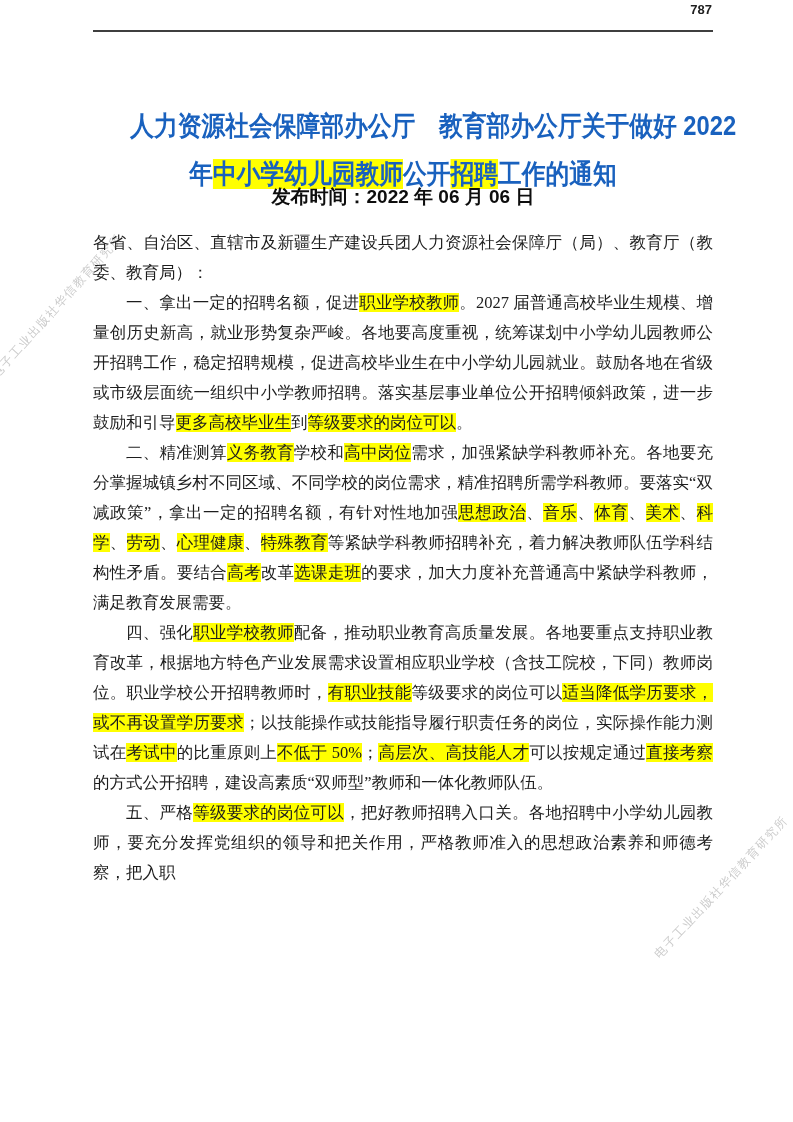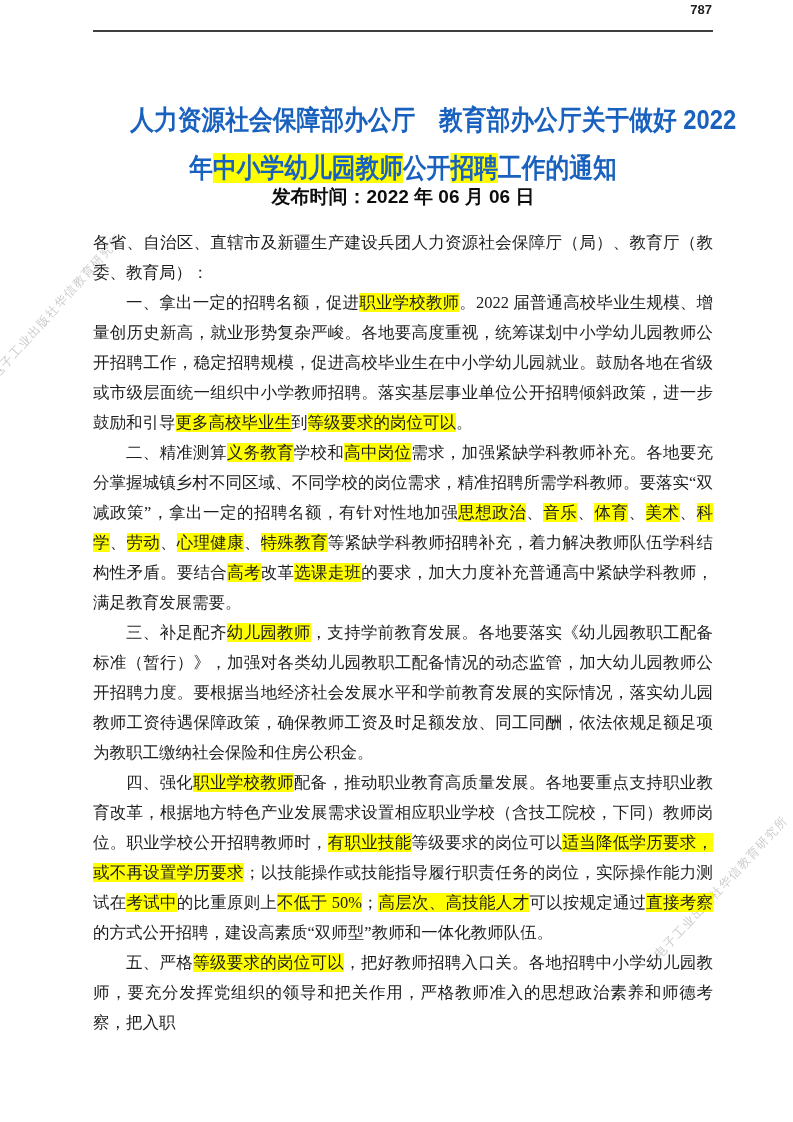--- a/index.html
+++ b/index.html
@@ -24,21 +24,21 @@
     position:absolute;z-index:0;
     font-family:"Liberation Sans",sans-serif;
     font-size:12px;letter-spacing:1.5px;color:#c6c6c6;opacity:.9;
     white-space:nowrap;transform-origin:0 50%;
     pointer-events:none;
   }
   .wm-left{left:-6px;top:368px;transform:rotate(-48deg);}
   .wm-right{left:657px;top:948px;transform:rotate(-47deg);}
 
   .title{
-    position:absolute;left:93px;top:96px;width:620px;z-index:1;
+    position:absolute;left:93px;top:102px;width:620px;z-index:1;
     margin:0;font-family:"Liberation Sans",sans-serif;
     color:var(--title-blue);font-weight:bold;font-size:27px;
     text-align:center;
   }
   .title-line{
     height:48px;line-height:48px;white-space:nowrap;
     transform:scaleX(0.88);transform-origin:50% 50%;
   }
 
   .pubdate{
@@ -72,20 +72,19 @@
 
   <h1 class="title">
     <div class="title-line"><span>人力资源社会保障部办公厅　教育部办公厅关于做好 2022</span></div>
     <div class="title-line"><span>年</span><span class="hl">中小学幼儿园教师</span><span>公开</span><span class="hl">招聘</span><span>工作的通知</span></div>
   </h1>
 
   <div class="pubdate">发布时间：2022 年 06 月 06 日</div>
 
   <div class="content">
       <p class="para"><span>各省、自治区、直辖市及新疆生产建设兵团人力资源社会保障厅（局）、教育厅（教委、教育局）：</span></p>
-      <p class="para indent"><span>一、拿出一定的招聘名额，促进</span><span class="hl">职业学校教师</span><span>。2022 届普通高校毕业生规模、增量创历史新高，就业形势复杂严峻。各地要高度重视，统筹谋划中小学幼儿园教师公开招聘工作，稳定招聘规模，促进高校毕业生在中小学幼儿园就业。鼓励各地在省级或市级层面统一组织中小学教师招聘。落实基层事业单位公开招聘倾斜政策，进一步鼓励和引导</span><span class="hl">更多高校毕业生</span><span>到</span><span class="hl">等级要求的岗位可以</span><span>。</span></p>
+      <p class="para indent"><span>一、拿出一定的招聘名额，促进</span><span class="hl">职业学校教师</span><span>。2027 届普通高校毕业生规模、增量创历史新高，就业形势复杂严峻。各地要高度重视，统筹谋划中小学幼儿园教师公开招聘工作，稳定招聘规模，促进高校毕业生在中小学幼儿园就业。鼓励各地在省级或市级层面统一组织中小学教师招聘。落实基层事业单位公开招聘倾斜政策，进一步鼓励和引导</span><span class="hl">更多高校毕业生</span><span>到</span><span class="hl">等级要求的岗位可以</span><span>。</span></p>
       <p class="para indent"><span>二、精准测算</span><span class="hl">义务教育</span><span>学校和</span><span class="hl">高中岗位</span><span>需求，加强紧缺学科教师补充。各地要充分掌握城镇乡村不同区域、不同学校的岗位需求，精准招聘所需学科教师。要落实“双减政策”，拿出一定的招聘名额，有针对性地加强</span><span class="hl">思想政治</span><span>、</span><span class="hl">音乐</span><span>、</span><span class="hl">体育</span><span>、</span><span class="hl">美术</span><span>、</span><span class="hl">科学</span><span>、</span><span class="hl">劳动</span><span>、</span><span class="hl">心理健康</span><span>、</span><span class="hl">特殊教育</span><span>等紧缺学科教师招聘补充，着力解决教师队伍学科结构性矛盾。要结合</span><span class="hl">高考</span><span>改革</span><span class="hl">选课走班</span><span>的要求，加大力度补充普通高中紧缺学科教师，满足教育发展需要。</span></p>
-      <p class="para indent"><span>三、补足配齐</span><span class="hl">幼儿园教师</span><span>，支持学前教育发展。各地要落实《幼儿园教职工配备标准（暂行）》，加强对各类幼儿园教职工配备情况的动态监管，加大幼儿园教师公开招聘力度。要根据当地经济社会发展水平和学前教育发展的实际情况，落实幼儿园教师工资待遇保障政策，确保教师工资及时足额发放、同工同酬，依法依规足额足项为教职工缴纳社会保险和住房公积金。</span></p>
       <p class="para indent"><span>四、强化</span><span class="hl">职业学校教师</span><span>配备，推动职业教育高质量发展。各地要重点支持职业教育改革，根据地方特色产业发展需求设置相应职业学校（含技工院校，下同）教师岗位。职业学校公开招聘教师时，</span><span class="hl">有职业技能</span><span>等级要求的岗位可以</span><span class="hl">适当降低学历要求，或不再设置学历要求</span><span>；以技能操作或技能指导履行职责任务的岗位，实际操作能力测试在</span><span class="hl">考试中</span><span>的比重原则上</span><span class="hl">不低于 50%</span><span>；</span><span class="hl">高层次、高技能人才</span><span>可以按规定通过</span><span class="hl">直接考察</span><span>的方式公开招聘，建设高素质“双师型”教师和一体化教师队伍。</span></p>
       <p class="para indent"><span>五、严格</span><span class="hl">等级要求的岗位可以</span><span>，把好教师招聘入口关。各地招聘中小学幼儿园教师，要充分发挥党组织的领导和把关作用，严格教师准入的思想政治素养和师德考察，把入职</span></p>
     </div>
 
 </div>
 
 </body></html>

